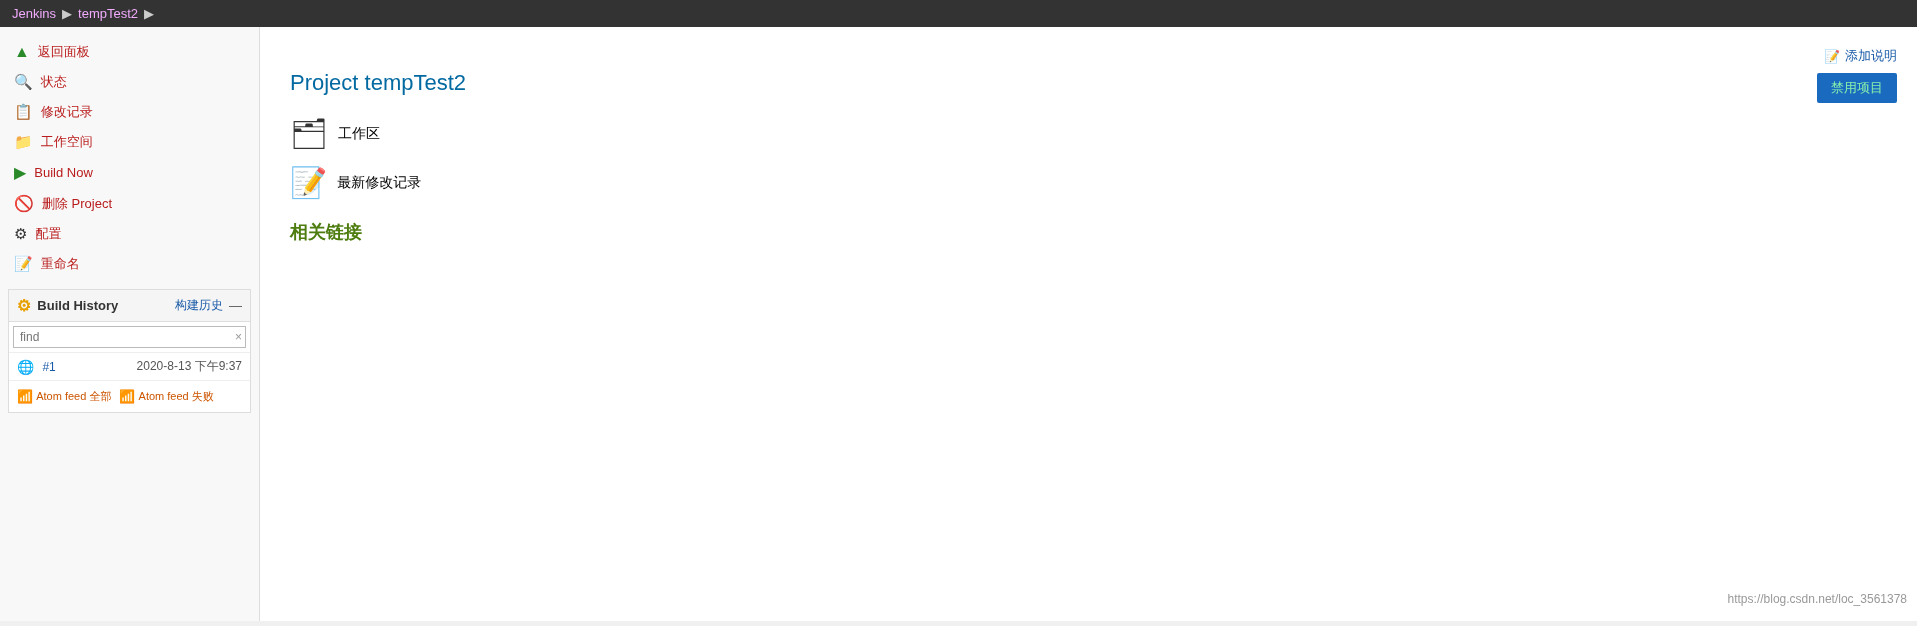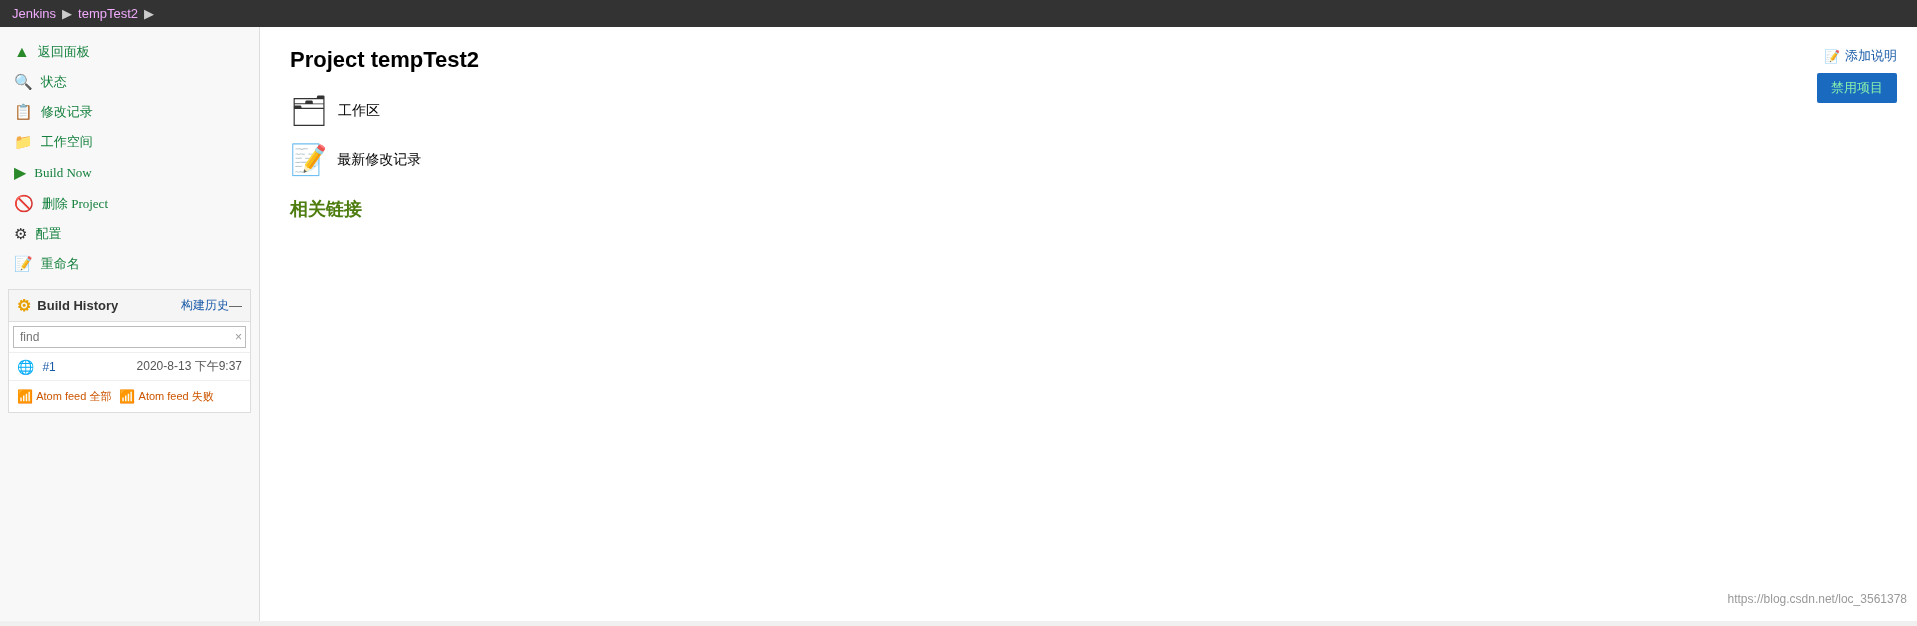--- a/index.html
+++ b/index.html
@@ -33,21 +33,21 @@
     }
     .sidebar-item {
       display: flex;
       align-items: center;
       gap: 8px;
       padding: 6px 14px;
       cursor: pointer;
       text-decoration: none;
       color: #333;
     }
-    .sidebar-item .label { color: #15803d; text-decoration: none; font-family: Liberation Serif, serif; }
+    .sidebar-item .label { color: #b91c1c; text-decoration: none; }
 
     .icon-up { color: #2a8a2a; font-size: 16px; }
 
     
     .build-history {
       margin: 10px 8px 0 8px;
       border: 1px solid #ddd;
       background: #fff;
     }
     .build-history-header {
@@ -120,23 +120,24 @@
     
     .main {
       flex: 1;
       padding: 20px 30px;
       background: #fff;
       position: relative;
     }
 
     .page-title {
       font-size: 22px;
-      font-weight: bold;
+      font-weight: normal;
       margin-bottom: 20px;
-      color: #000000;
+      color: #0369a1;
+      margin-top: 23px;
     }
 
     .workspace-link, .changes-link {
       display: flex;
       align-items: center;
       gap: 10px;
       margin-bottom: 14px;
     }
     .link-icon { font-size: 28px; }
     .folder-icon { font-size: 28px; }
@@ -257,21 +258,21 @@
       <span style="font-size:15px;">📝</span>
       <span class="label">重命名</span>
     </a>
 
     <div class="build-history">
       <div class="build-history-header">
         <div class="build-history-title">
           <span class="bh-icon">⚙</span>
           <span>Build History</span>
         </div>
-        <div style="display:flex; align-items:center; ">
+        <div style="display:flex; align-items:center; gap:6px;">
           <a href="#" class="build-history-link">构建历史</a>
           <span class="dash-icon">—</span>
         </div>
       </div>
 
       <div class="search-container">
         <input type="text" placeholder="find" style="">
         <span class="search-x">×</span>
       </div>
 

